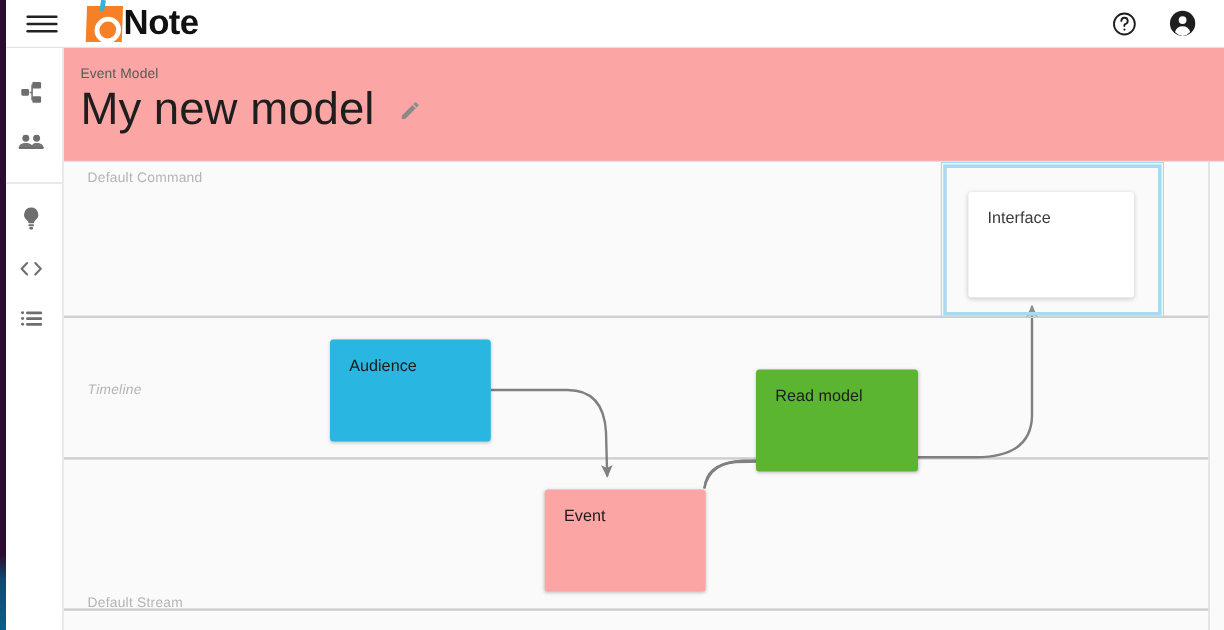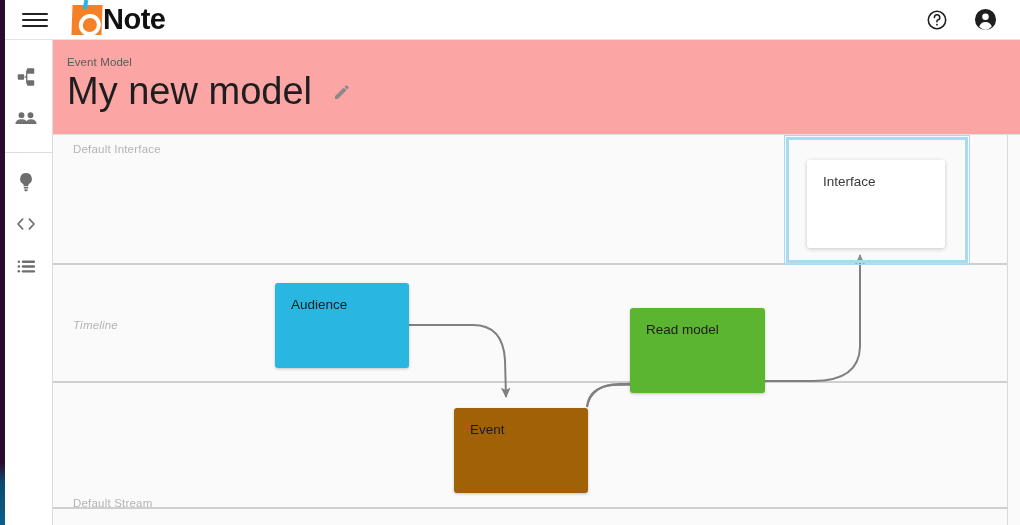--- a/index.html
+++ b/index.html
@@ -103,21 +103,21 @@
 
   
   .node {
     position: absolute; border-radius: 3px;
     padding: 14px 16px; font-size: 13.5px; color: #1c1c1c;
     box-shadow: 0 1px 3px rgba(0,0,0,0.22);
     cursor: pointer; user-select: none;
   }
   .node-command   { background: #29b6e0; }
   .node-readmodel { background: #5cb531; }
-  .node-event     { background: #a16207; }
+  .node-event     { background: #fca5a5; }
   .node-interface { background: #ffffff; color: #3a3a3a; box-shadow: 0 1px 4px rgba(0,0,0,0.2); }
 
   .selection-box {
     position: absolute;
     border: 1px solid #a8dbf2;
     outline: 3px solid #a8dbf2;
     outline-offset: -5px;
     background: rgba(255,255,255,0.12);
     cursor: move;
   }
@@ -231,21 +231,21 @@
     </div>
   </div>
 
   <div class="canvas">
 
     <div class="lane" style="top:0px;height:128px;"></div>
     <div class="lane lane-border-top" style="top:128px;height:118px;"></div>
     <div class="lane lane-border-top" style="top:246px;height:126px;"></div>
     <div class="lane lane-border-top" style="top:372px;height:18px;"></div>
 
-    <div class="lane-label" style="top:8px;">Default Interface</div>
+    <div class="lane-label" style="top:8px;">Default Command</div>
     <div class="lane-label" style="top:184px;font-style:italic;">Timeline</div>
     <div class="lane-label" style="top:362px;">Default Stream</div>
 
     <div class="col-divider"></div>
 
     <svg class="connectors" viewBox="0 0 967 390">
       <defs>
         <marker id="arrow" viewBox="0 0 10 10" refX="8.5" refY="5" markerWidth="5.5" markerHeight="5.5" orient="auto-start-reverse">
           <path d="M 0 0.6 L 9.5 5 L 0 9.4 L 2.2 5 z" fill="#808080"></path>
         </marker>

